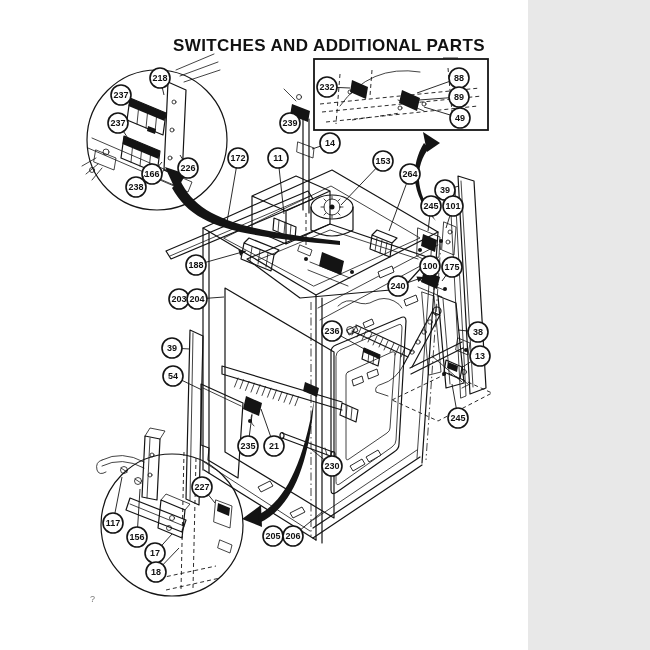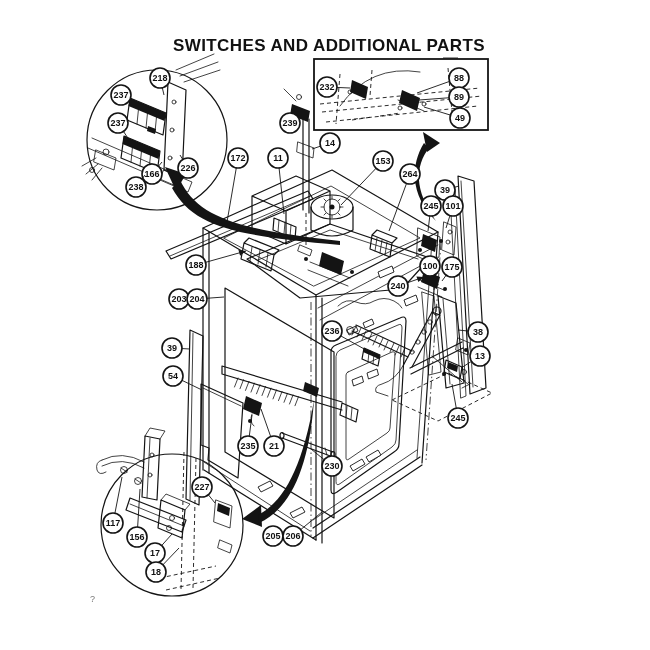--- a/index.html
+++ b/index.html
@@ -1,16 +1,16 @@
 <!DOCTYPE html>
 <html><head>
 <meta charset="utf-8">
 <style>
   html,body{margin:0;padding:0;background:#e8e8e8;}
-  .page{position:relative;width:650px;height:650px;background:#ffffff;overflow:hidden;
+  .page{position:relative;width:528px;height:650px;background:#ffffff;overflow:hidden;
         font-family:"Liberation Sans", sans-serif;}
   .title{position:absolute;top:36px;left:0;width:650px;text-align:center;
          font-size:17px;font-weight:bold;letter-spacing:.4px;color:#111;
          transform:translateX(4px);}
   .underline-artifact{position:absolute;top:57px;left:443px;width:15px;height:2px;background:#555;opacity:.6;}
   .stray{position:absolute;top:594px;left:90px;font-size:9px;color:#777;}
   svg{position:absolute;top:0;left:0;}
   .ink{stroke:#141414;fill:none;stroke-width:1.2;stroke-linecap:round;stroke-linejoin:round;}
   .thin{stroke:#141414;fill:none;stroke-width:.8;stroke-linecap:round;stroke-linejoin:round;}
   .thick{stroke:#141414;fill:none;stroke-width:1.8;}

